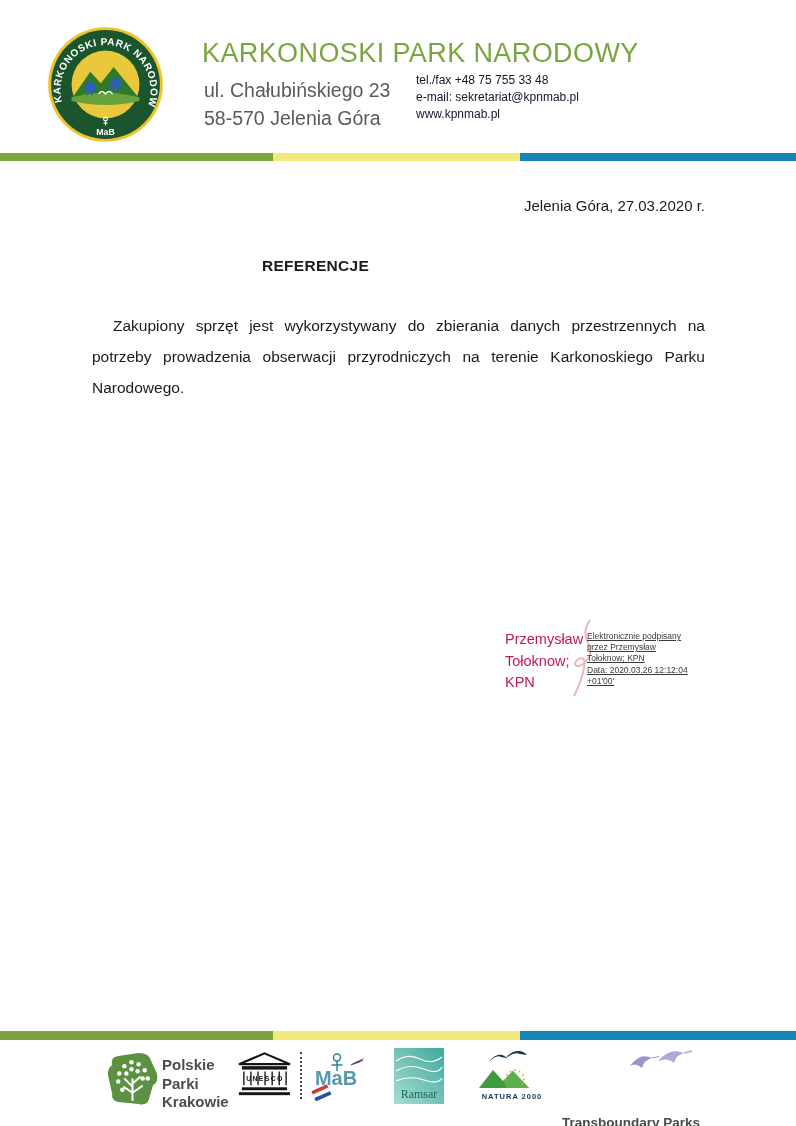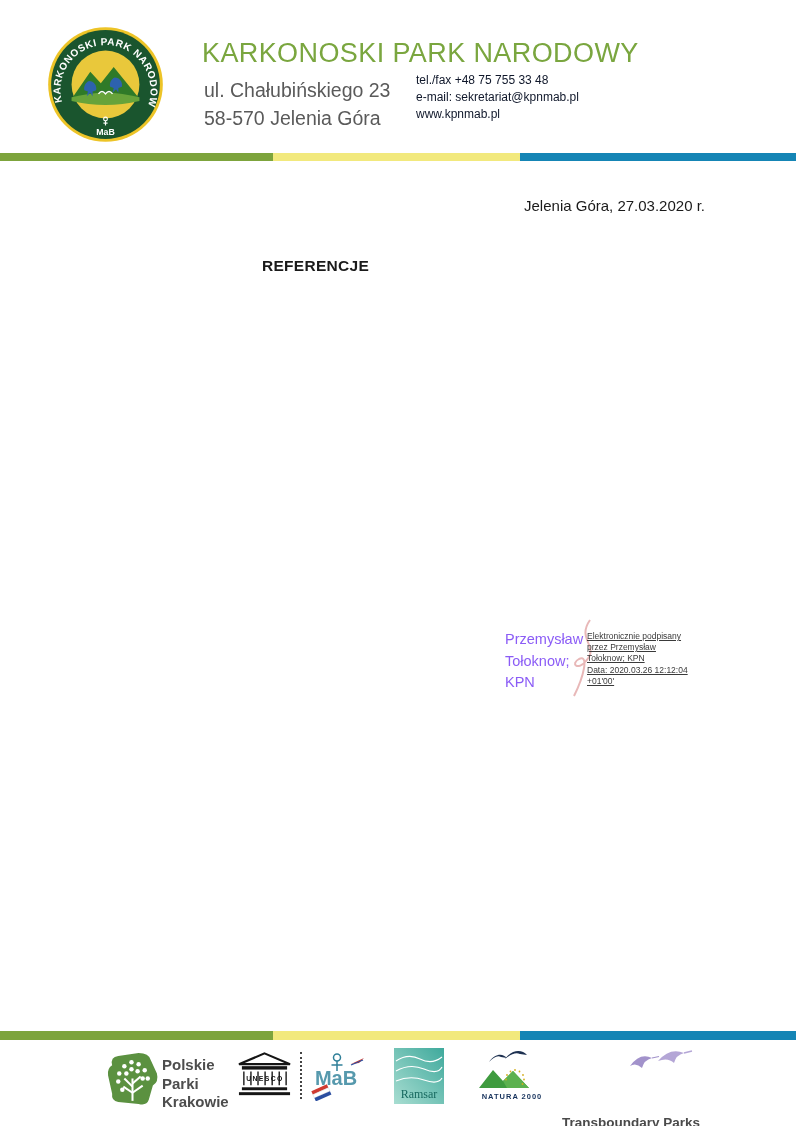--- a/index.html
+++ b/index.html
@@ -43,21 +43,21 @@
     font-size:15.5px; line-height:31px; text-align:justify;
   }
   .body-text p { text-indent:21px; margin:0 0 12px 0; }
   .redaction {
     display:inline-block; width:119px; height:21px; background:#000;
     vertical-align:-4px; margin-left:4px;
   }
   
   .sig-name {
     position:absolute; left:505px; top:629px;
-    font-size:14.5px; line-height:21.5px; color:#8b5cf6;
+    font-size:14.5px; line-height:21.5px; color:#be185d;
   }
   .sig-flourish { position:absolute; left:556px; top:616px; width:52px; height:84px; }
   .sig-esign {
     position:absolute; left:587px; top:631px;
     font-size:8.5px; line-height:11.2px; color:#3a3a3a;
   }
   .sig-esign div { white-space:nowrap;text-decoration:underline; }
   
   .ppn-logo   { position:absolute; left:104px; top:1051px; width:57px; height:57px; }
   .ppn-text   {
@@ -120,20 +120,21 @@
   <span class="seg-green"></span>
   <span class="seg-yellow"></span>
   <span class="seg-blue"></span>
 </div>
 
 <div class="dateline">Jelenia Góra, 27.03.2020 r.</div>
 
 <div class="doc-title">REFERENCJE</div>
 
 <div class="body-text">
+  <p>Zakupiony sprzęt jest wykorzystywany do zbierania danych przestrzennych na potrzeby prowadzenia obserwacji przyrodniczych na terenie Karkonoskiego Parku Narodowego.</p>
 </div>
 
 <div class="sig-name">
   <div>Przemysław</div>
   <div>Tołoknow;</div>
   <div>KPN</div>
 </div>
 
 <svg class="sig-flourish" viewBox="0 0 52 84">
   <path d="M34,4 C20,24 44,30 30,45 C22,55 14,48 23,43 C33,38 28,60 18,80" stroke="#e0a0a0" stroke-width="2" fill="none" opacity="0.75"></path>

